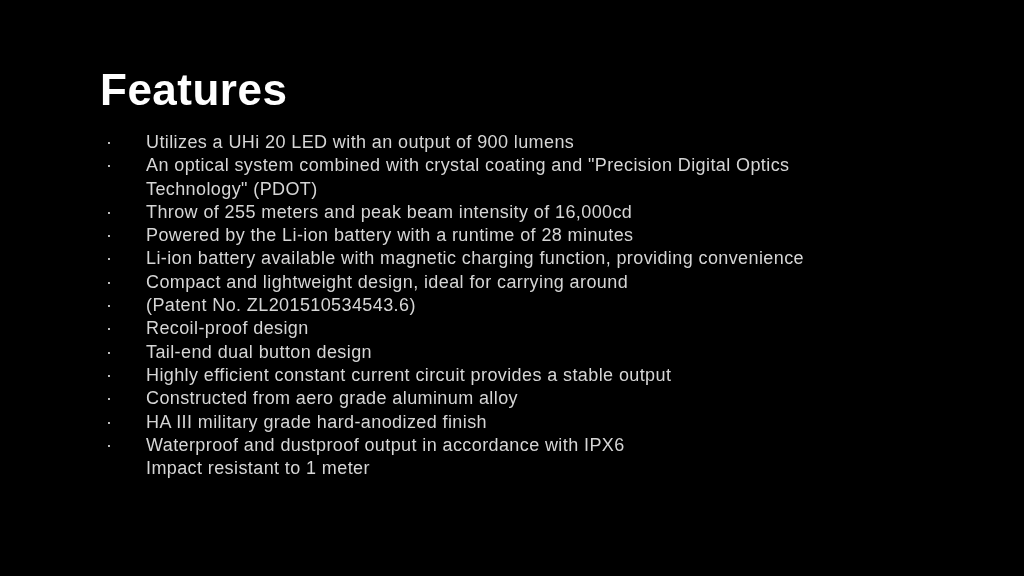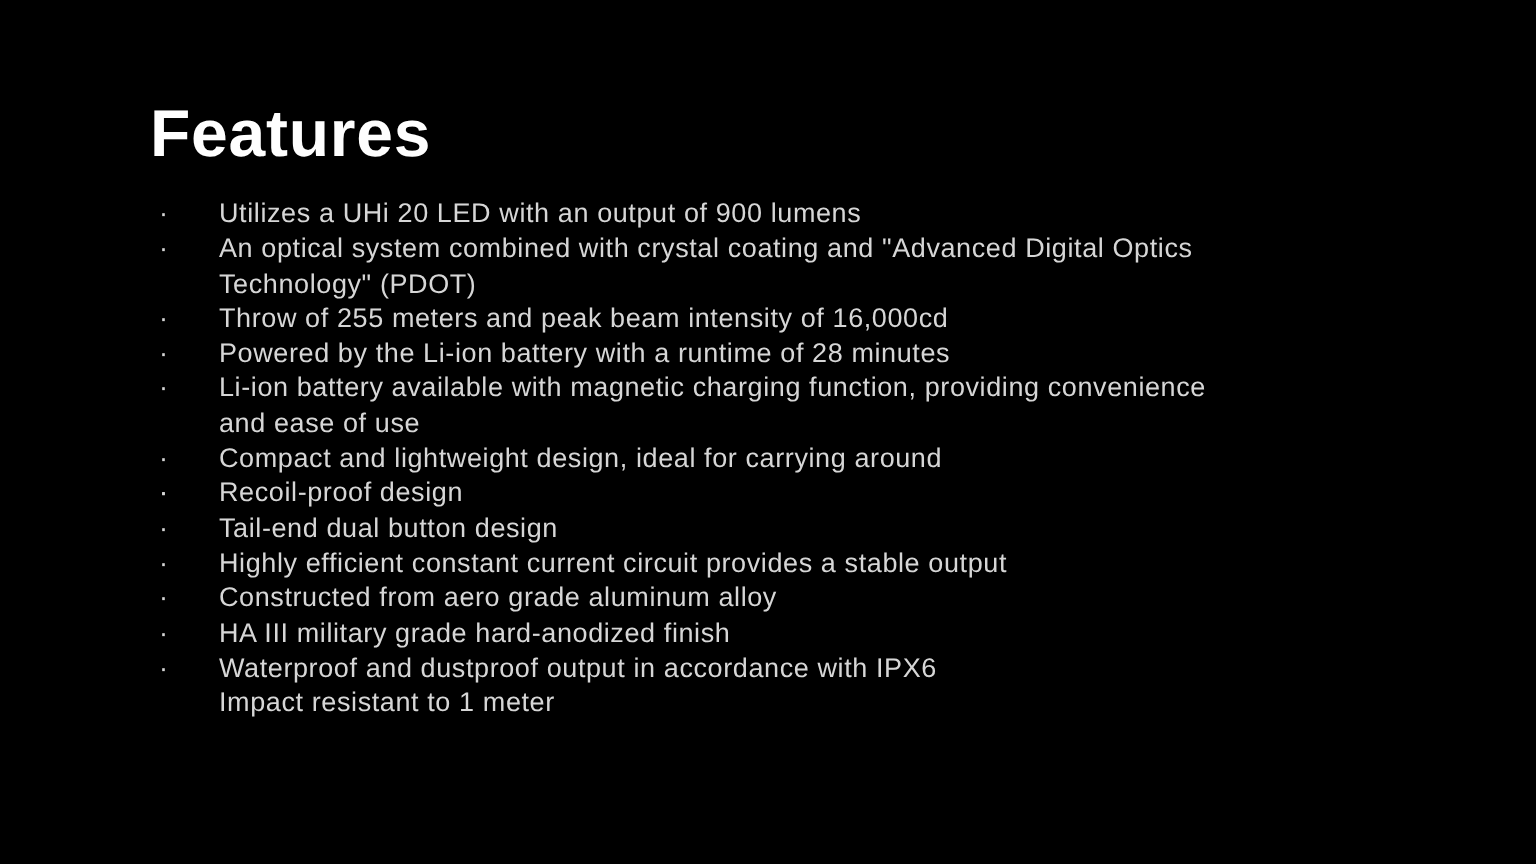--- a/index.html
+++ b/index.html
@@ -57,42 +57,42 @@
 
 <div class="slide">
   <h1 class="slide-title">Features</h1>
   <ul class="features-list">
       <li class="feature-item">
         <span class="bullet">·</span>
         <div class="line">Utilizes a UHi 20 LED with an output of 900 lumens</div>
       </li>
       <li class="feature-item">
         <span class="bullet">·</span>
-        <div class="line">An optical system combined with crystal coating and "Advanced Digital Optics</div>
+        <div class="line">An optical system combined with crystal coating and "Precision Digital Optics</div>
         <div class="line">Technology" (PDOT)</div>
       </li>
       <li class="feature-item">
         <span class="bullet">·</span>
         <div class="line">Throw of 255 meters and peak beam intensity of 16,000cd</div>
       </li>
       <li class="feature-item">
         <span class="bullet">·</span>
         <div class="line">Powered by the Li-ion battery with a runtime of 28 minutes</div>
       </li>
       <li class="feature-item">
         <span class="bullet">·</span>
         <div class="line">Li-ion battery available with magnetic charging function, providing convenience</div>
-        <div class="line">and ease of use</div>
       </li>
       <li class="feature-item">
         <span class="bullet">·</span>
         <div class="line">Compact and lightweight design, ideal for carrying around</div>
       </li>
       <li class="feature-item">
         <span class="bullet">·</span>
+        <div class="line">(Patent No. ZL201510534543.6)</div>
       </li>
       <li class="feature-item">
         <span class="bullet">·</span>
         <div class="line">Recoil-proof design</div>
       </li>
       <li class="feature-item">
         <span class="bullet">·</span>
         <div class="line">Tail-end dual button design</div>
       </li>
       <li class="feature-item">

